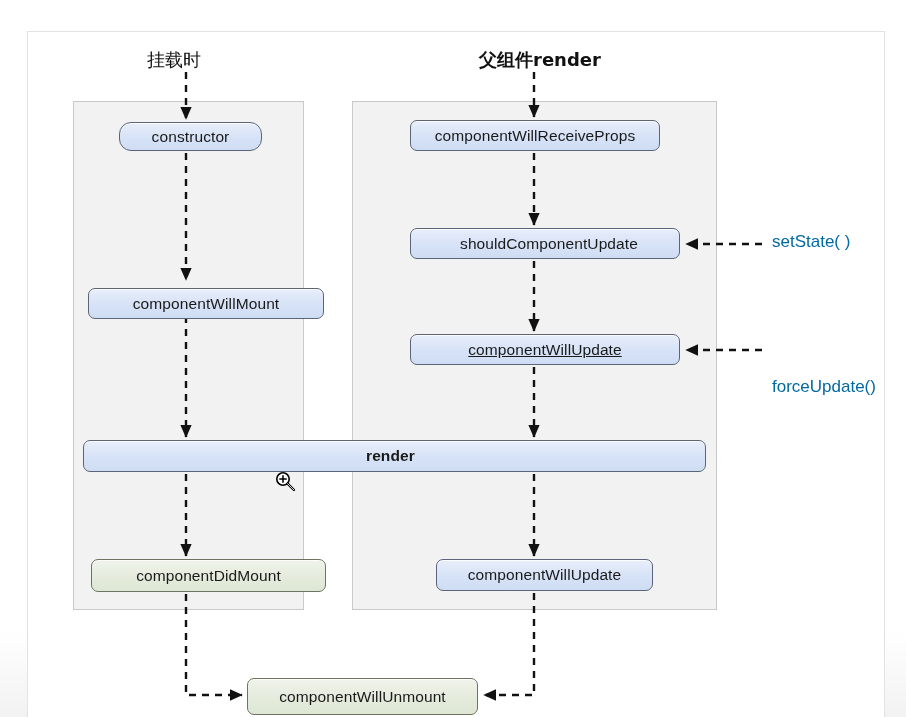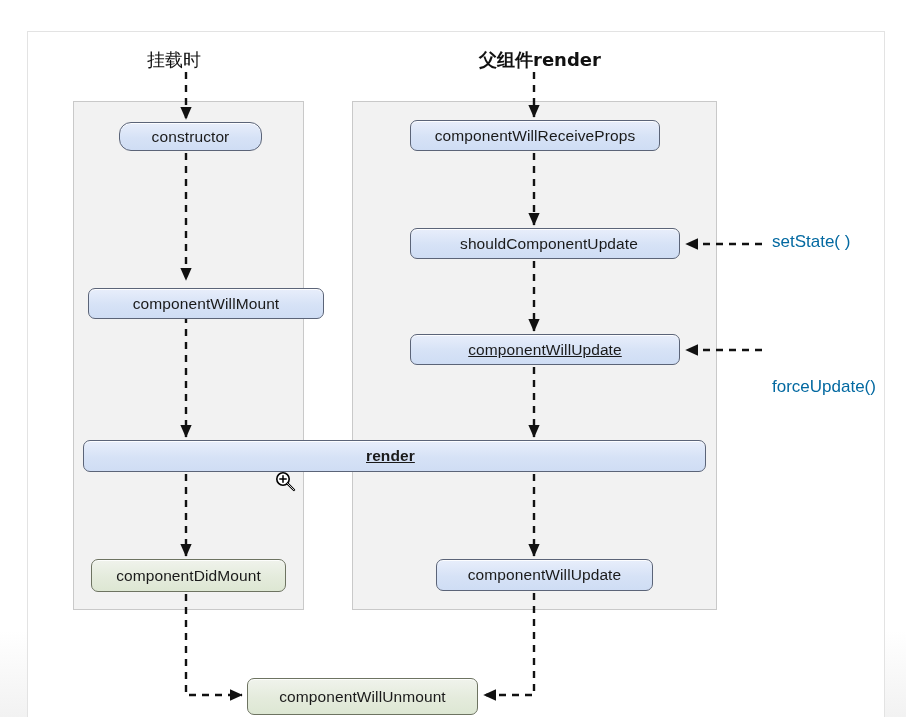--- a/index.html
+++ b/index.html
@@ -55,26 +55,26 @@
   .node.blue {
     background: linear-gradient(to bottom, #e8eefb 0%, #d6e2f6 55%, #cfddf4 100%);
     border: 1.5px solid #5b6478;
     box-shadow: inset 0 1px 0 rgba(255,255,255,.85);
   }
   .node.green {
     background: linear-gradient(to bottom, #f0f3ec 0%, #e4ebdc 55%, #dde7d3 100%);
     border: 1.5px solid #6d7361;
     box-shadow: inset 0 1px 0 rgba(255,255,255,.85);
   }
-  .node.wide { justify-content: flex-start; padding-left: 282px; font-weight: bold; text-decoration: underline; }
+  .node.wide { justify-content: flex-start; padding-left: 282px; font-weight: bold; }
 
   
   #node-constructor              { left: 119px; top: 122px; width: 143px; height: 29px; border-radius: 12px; }
   #node-component-will-mount     { left: 88px;  top: 288px; width: 236px; height: 31px; }
-  #node-component-did-mount      { left: 91px;  top: 559px; width: 195px; height: 33px; }
+  #node-component-did-mount      { left: 91px;  top: 559px; width: 235px; height: 33px; }
 
   #node-cwrp                     { left: 410px; top: 120px; width: 250px; height: 31px; }
   #node-scu                      { left: 410px; top: 228px; width: 270px; height: 31px; padding-left: 8px; }
   #node-cwu                      { left: 410px; top: 334px; width: 270px; height: 31px; text-decoration: underline; }
   #node-cdu                      { left: 436px; top: 559px; width: 217px; height: 32px; }
 
   #node-render                   { left: 83px;  top: 440px; width: 623px; height: 32px; }
   #node-component-will-unmount   { left: 247px; top: 678px; width: 231px; height: 37px; }
 
   

